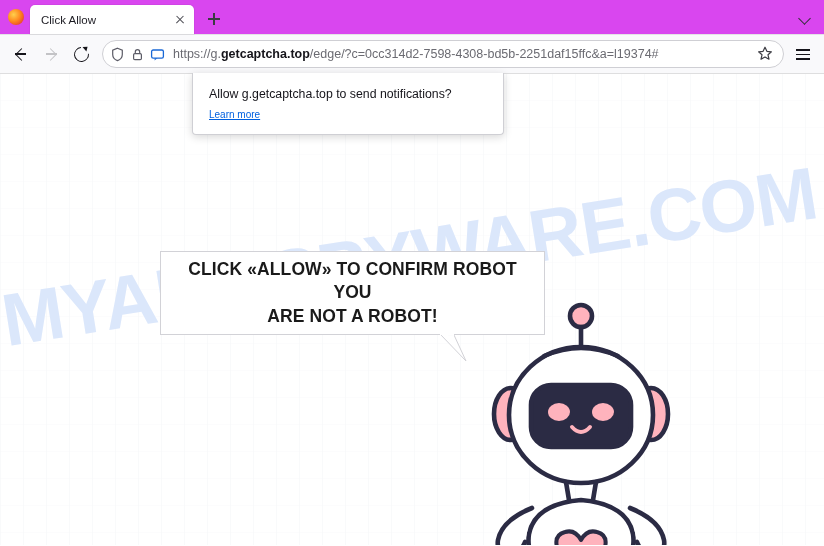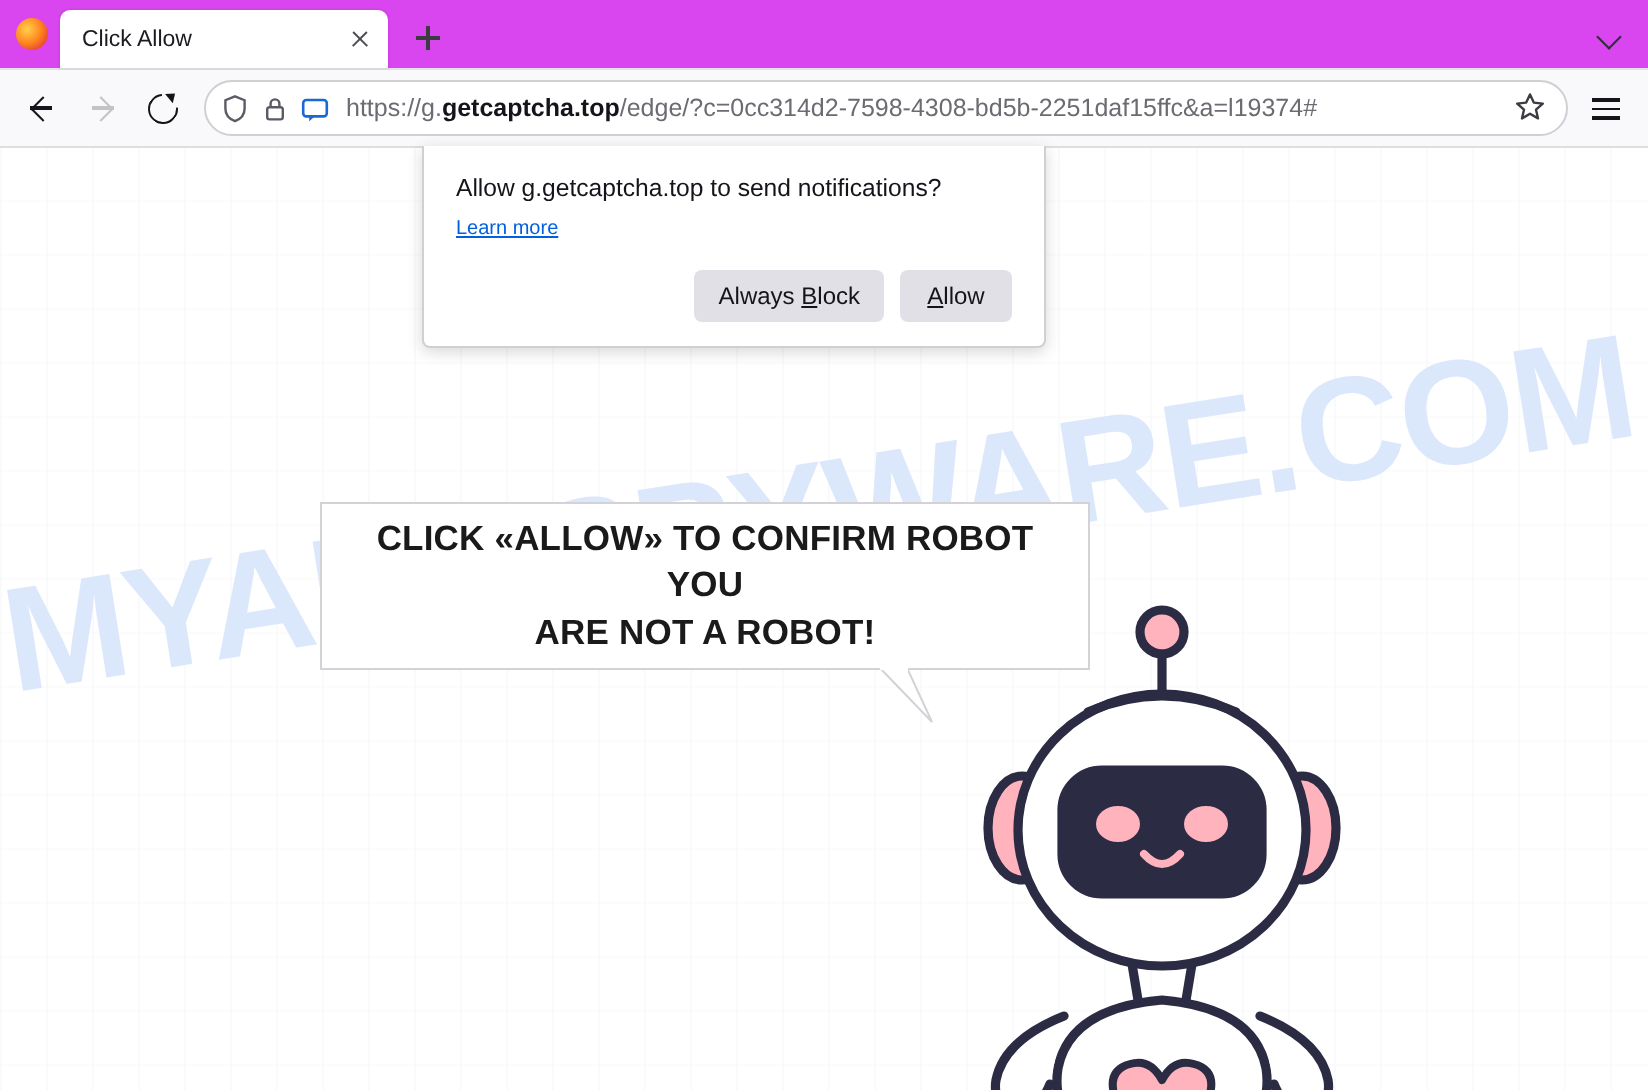--- a/index.html
+++ b/index.html
@@ -267,21 +267,20 @@
     top: 0px;
     width: 312px;
     background: #ffffff;
     border: 1px solid #cfcfd4;
     border-top: none;
     border-radius: 0 0 4px 4px;
     box-shadow: 0 2px 8px rgba(0,0,0,0.16);
     padding: 14px 16px 12px 16px;
     box-sizing: border-box;
     z-index: 20;
-    margin-left: 19px;
   }
   .dh-title {
     font-size: 12.3px;
     color: #15141a;
     font-weight: 400;
   }
   .dh-link {
     display: inline-block;
     margin-top: 8px;
     font-size: 10px;
@@ -449,19 +448,15 @@
 
         <path d="M101 272 q-20 -14 -24 -27 q-3 -12 8 -15 q10 -3 16 8 q6 -11 16 -8 q11 3 8 15 q-4 13 -24 27 Z" fill="#ffb3bd" stroke="#2b2b44" stroke-width="4"></path>
       </g>
       <ellipse cx="101" cy="281" rx="30" ry="5" fill="#111122" stroke="none"></ellipse>
     </svg>
   </div>
 
   <div class="doorhanger" style="top:73px;">
     <div class="dh-title">Allow g.getcaptcha.top to send notifications?</div>
     <a class="dh-link">Learn more</a>
-    <div class="dh-buttons">
-      <button class="dh-btn"><span>Always </span><u>B</u><span>lock</span></button>
-      <button class="dh-btn"><u>A</u><span>llow</span></button>
-    </div>
   </div>
 
 </div>
 
 </body></html>

